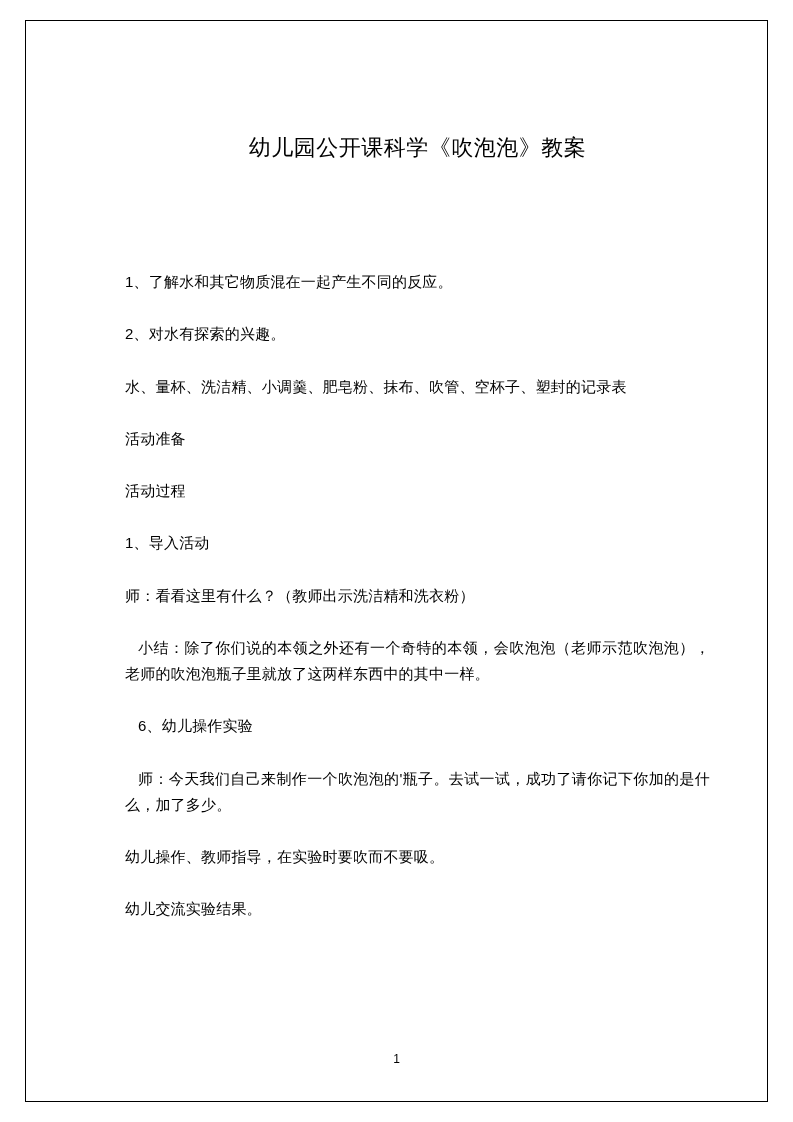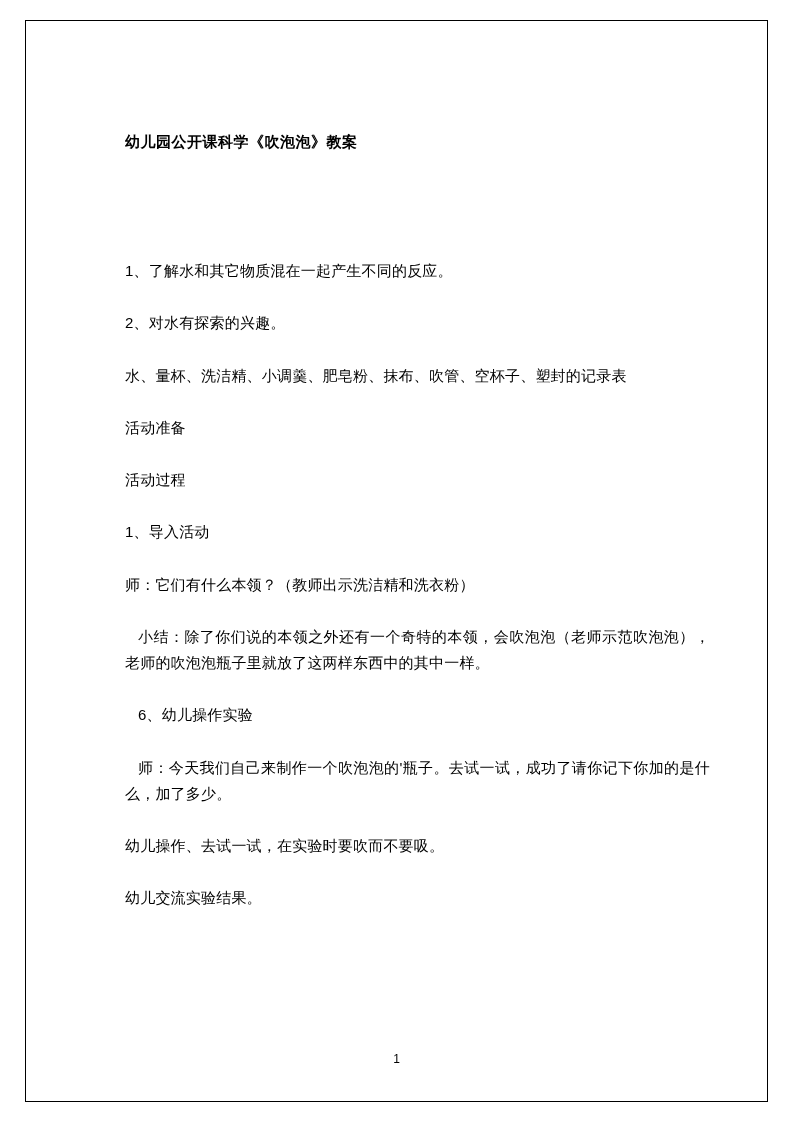--- a/index.html
+++ b/index.html
@@ -30,22 +30,23 @@
     box-sizing: border-box;
     pointer-events: none;
   }
   .content {
     position: absolute;
     left: 125px;
     top: 130px;
     width: 585px;
   }
   .doc-title {
-    font-size: 15px;
-    font-weight: bold;
+    font-size: 22px;
+    font-weight: normal;
+    text-align: center;
     letter-spacing: 0.5px;
     margin: 0 0 0 0;
     line-height: 1.6;
   }
   .spacer {
     height: 104px;
   }
   .para {
     font-size: 15px;
     line-height: 1.75;
@@ -79,22 +80,22 @@
     <h1 class="doc-title">幼儿园公开课科学《吹泡泡》教案</h1>
 
     <div class="spacer"></div>
 
     <p class="para">1、了解水和其它物质混在一起产生不同的反应。</p>
     <p class="para">2、对水有探索的兴趣。</p>
     <p class="para">水、量杯、洗洁精、小调羹、肥皂粉、抹布、吹管、空杯子、塑封的记录表</p>
     <p class="para">活动准备</p>
     <p class="para">活动过程</p>
     <p class="para">1、导入活动</p>
-    <p class="para">师：它们有什么本领？（教师出示洗洁精和洗衣粉）</p>
+    <p class="para">师：看看这里有什么？（教师出示洗洁精和洗衣粉）</p>
     <p class="para indent">小结：除了你们说的本领之外还有一个奇特的本领，会吹泡泡（老师示范吹泡泡），老师的吹泡泡瓶子里就放了这两样东西中的其中一样。</p>
     <p class="para indent">6、幼儿操作实验</p>
     <p class="para indent">师：今天我们自己来制作一个吹泡泡的'瓶子。去试一试，成功了请你记下你加的是什么，加了多少。</p>
-    <p class="para">幼儿操作、去试一试，在实验时要吹而不要吸。</p>
+    <p class="para">幼儿操作、教师指导，在实验时要吹而不要吸。</p>
     <p class="para last">幼儿交流实验结果。</p>
   </div>
 
   <div class="page-number">1</div>
 </div>
 
 </body></html>

